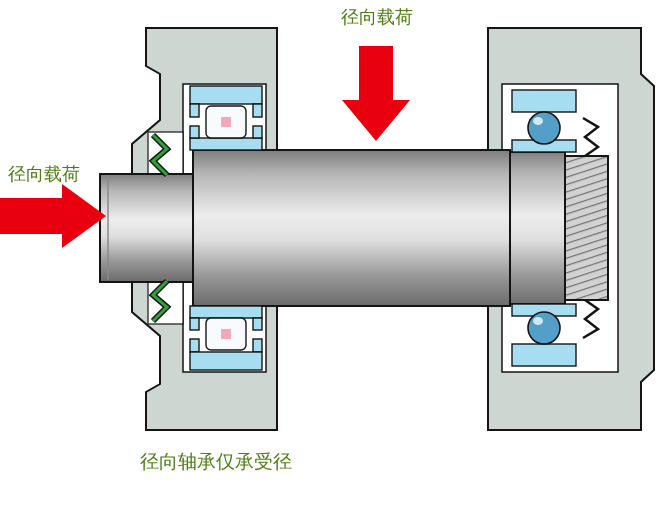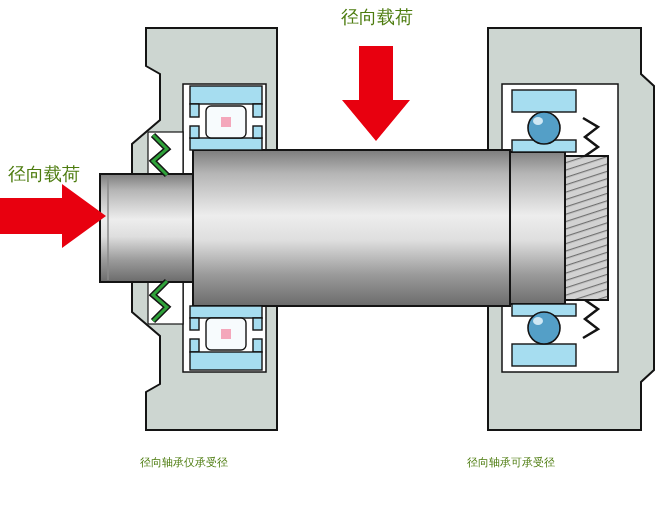--- a/index.html
+++ b/index.html
@@ -2,21 +2,21 @@
 <html><head>
 <meta charset="utf-8">
 <style>
   html,body{margin:0;padding:0;background:#fff;}
   .canvas{
     position:relative;width:658px;height:511px;background:#ffffff;
     font-family:"Liberation Sans", sans-serif;overflow:hidden;color:#4d7c0f;
   }
   .canvas svg{position:absolute;left:0;top:0;}
   .lbl{position:absolute;font-size:18px;white-space:nowrap;}
-  .cap{position:absolute;font-size:11px;line-height:20px;}
+  .cap{position:absolute;font-size:19px;line-height:20px;}
 </style>
 </head>
 <body>
 
 <div class="canvas">
 
   <svg width="658" height="511" viewBox="0 0 658 511">
     <defs>
       <linearGradient id="shaftMain" x1="0" y1="150" x2="0" y2="306" gradientUnits="userSpaceOnUse">
         <stop offset="0" stop-color="#7d7d7d"></stop>
@@ -114,16 +114,15 @@
 
   <div class="lbl" style="left:327px;top:5px;width:100px;text-align:center;">径向载荷</div>
 
   <div class="lbl" style="left:8px;top:162px;">径向载荷</div>
 
   <div class="cap" style="left:140px;top:452px;">
     <div>径向轴承仅承受径</div>
   </div>
 
   <div class="cap" style="left:467px;top:452px;">
-    <div>径向轴承可承受径</div>
   </div>
 
 </div>
 
 </body></html>

